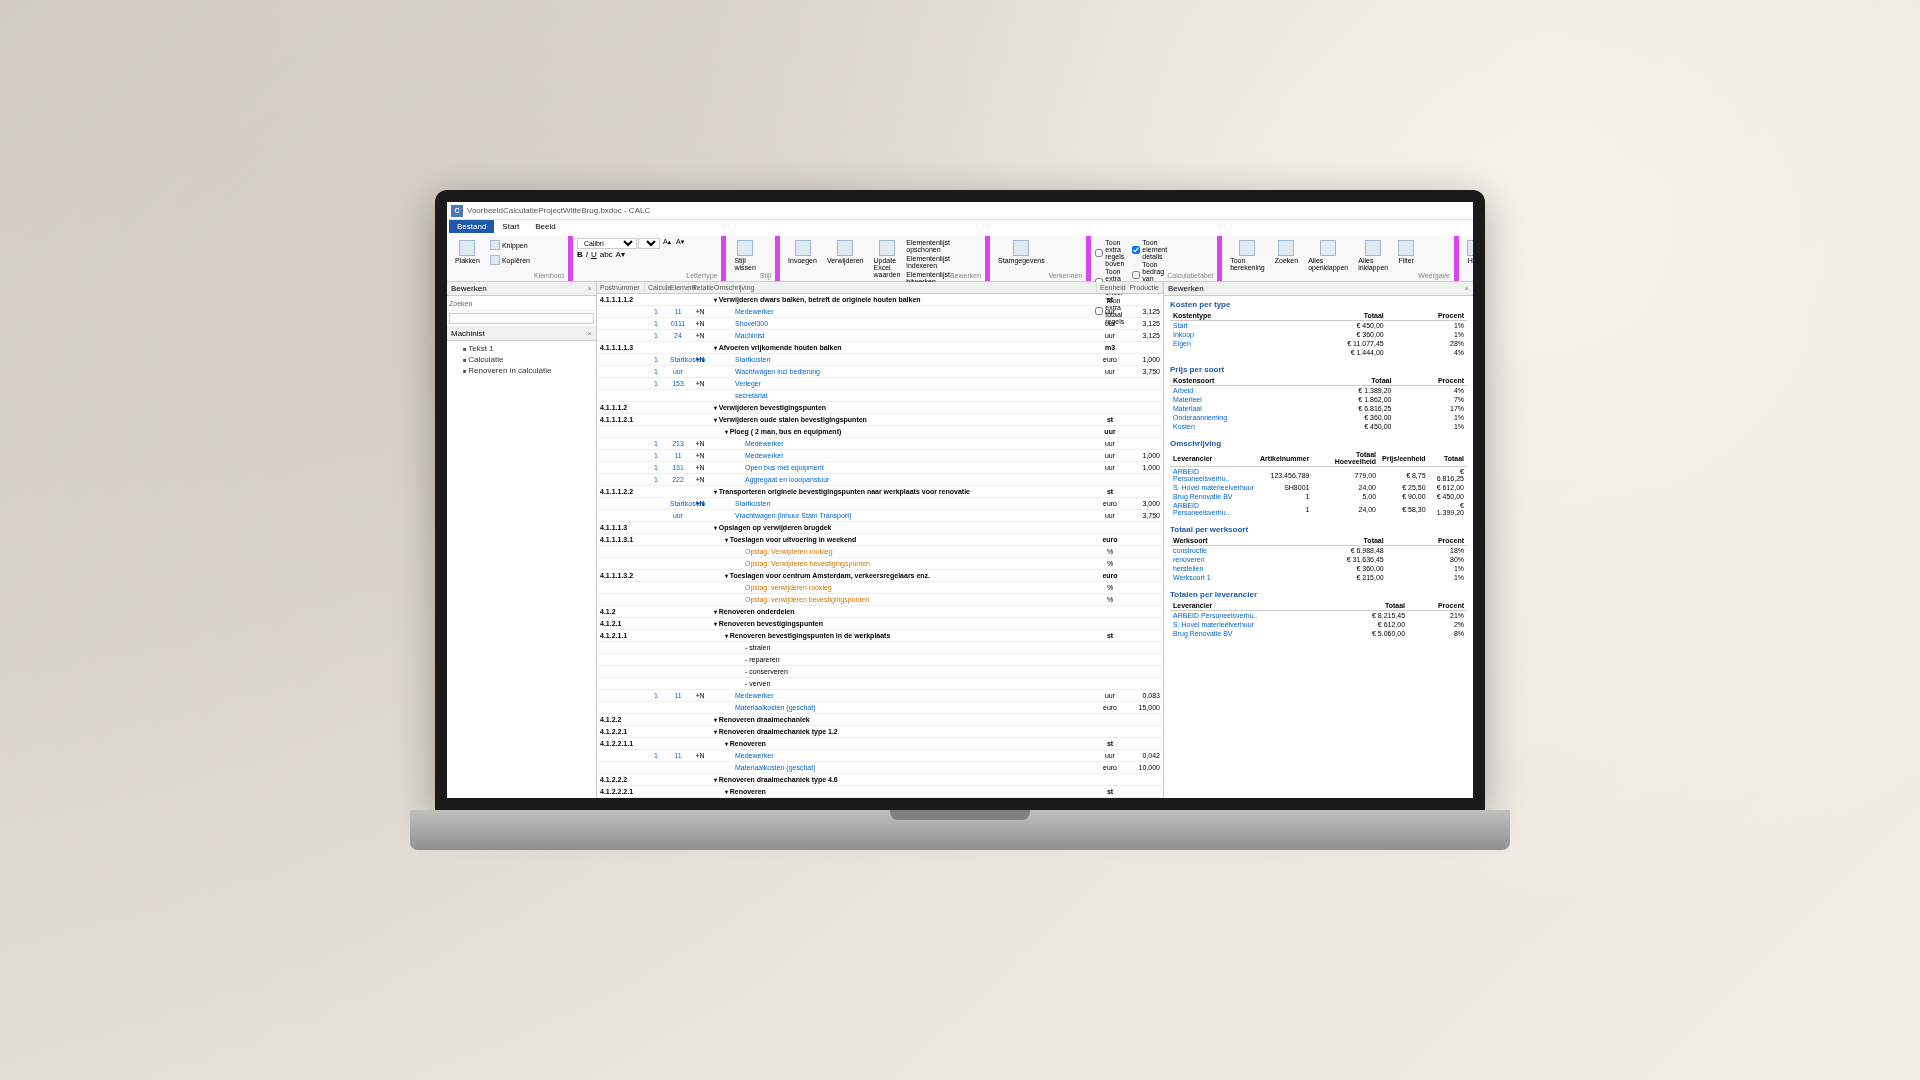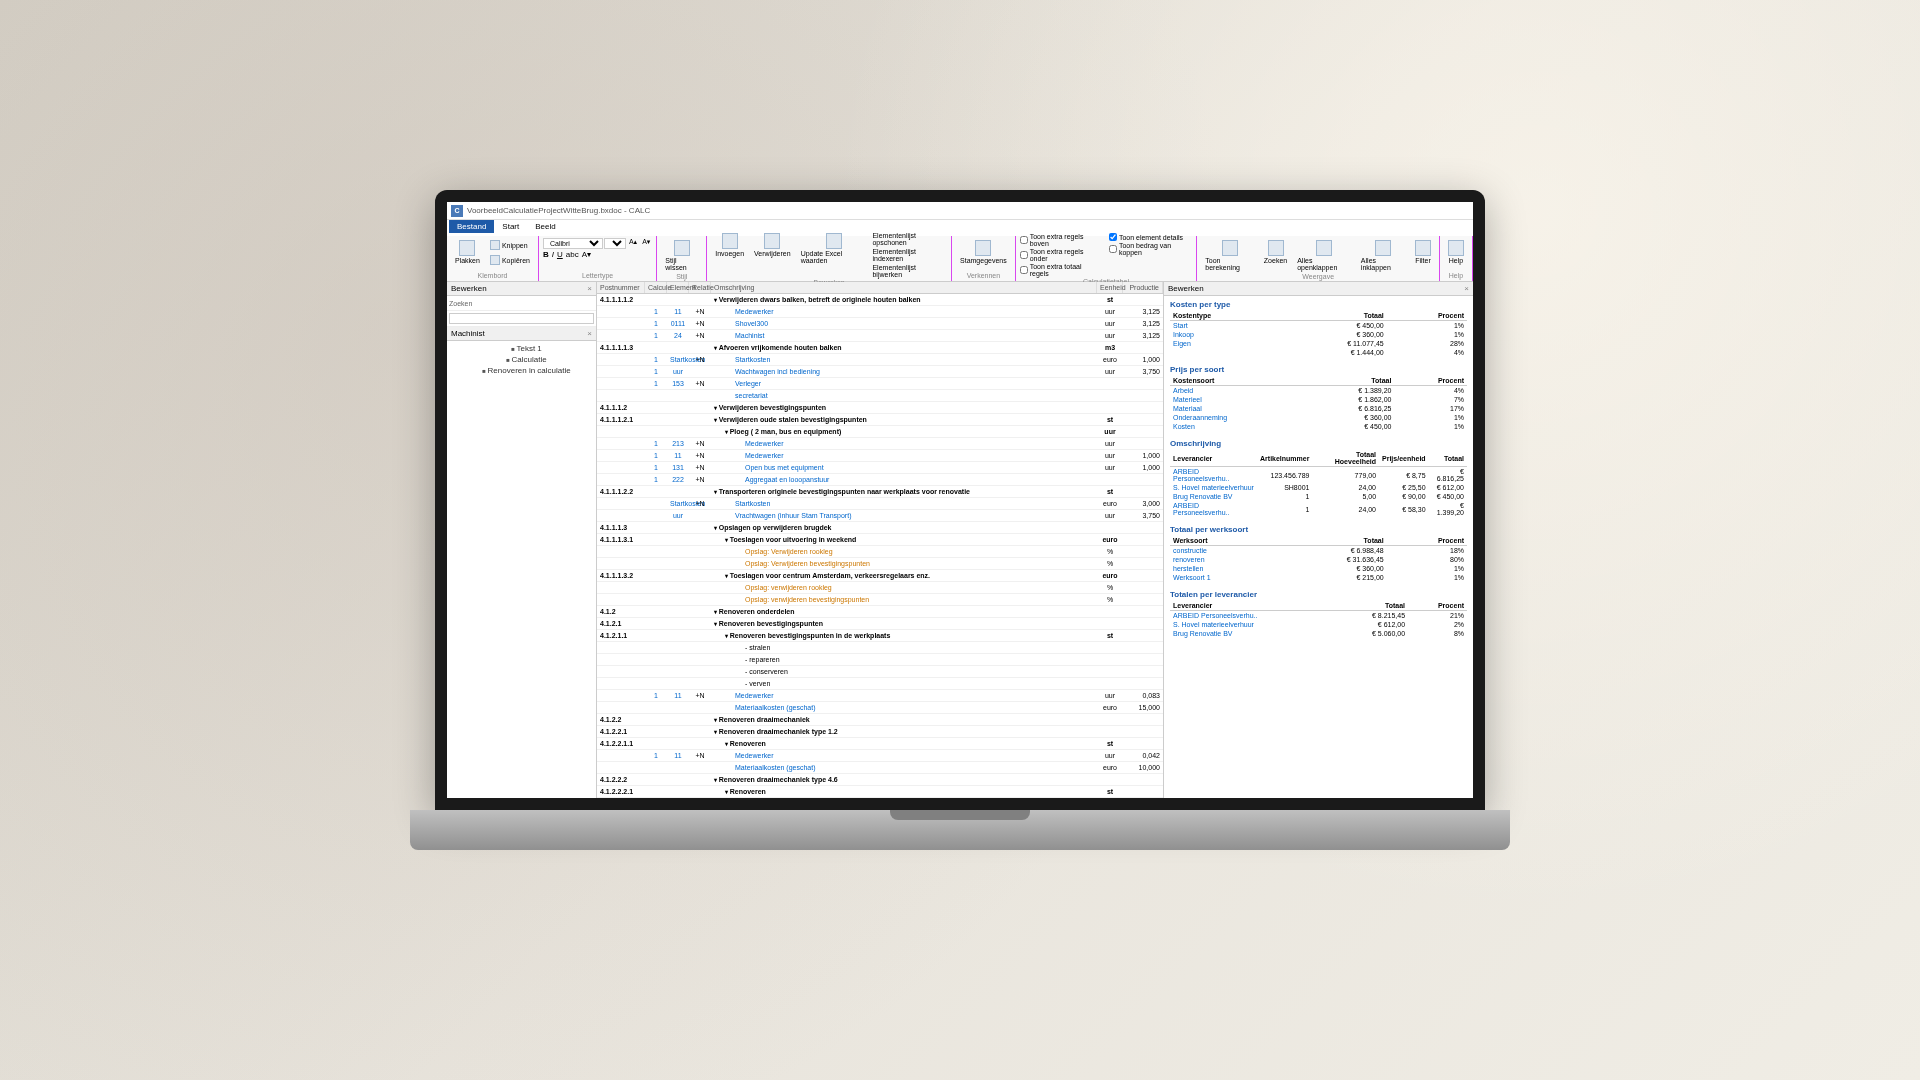--- a/index.html
+++ b/index.html
@@ -10,37 +10,37 @@
 .screen-bezel { width: 1050px; height: 620px; background: #1a1a1a; border-radius: 12px 12px 0 0; padding: 12px; margin: 0 auto; box-shadow: 0 10px 40px rgba(0,0,0,0.3); }
 .screen { width: 100%; height: 100%; background: #fff; overflow: hidden; display: flex; flex-direction: column; }
 .laptop-base { width: 1100px; height: 40px; background: linear-gradient(180deg, #c0c0c0 0%, #909090 100%); border-radius: 0 0 8px 8px; position: relative; }
 .laptop-base::before { content: ''; position: absolute; top: 0; left: 50%; transform: translateX(-50%); width: 140px; height: 10px; background: #808080; border-radius: 0 0 8px 8px; }
 .titlebar { height: 18px; background: #fff; display: flex; align-items: center; padding: 0 4px; border-bottom: 1px solid #ddd; font-size: 8px; color: #555; }
 .titlebar .icon { width: 12px; height: 12px; background: #4a7ab8; margin-right: 4px; color: #fff; display: flex; align-items: center; justify-content: center; font-weight: bold; font-size: 7px; }
 .menubar { height: 16px; background: #fff; display: flex; align-items: flex-start; padding: 0 2px; font-size: 8px; }
 .menubar .tab { padding: 2px 8px; cursor: pointer; }
 .menubar .tab.active { background: #1e5aa8; color: #fff; }
 .ribbon { height: 46px; background: #f8f8f8; border-bottom: 1px solid #ccc; display: flex; font-size: 7px; }
-.ribbon-group { border-right: 1px solid #d946ef; padding: 2px 4px; display: flex; flex-direction: column; justify-content: center; }
+.ribbon-group { border-right: 5px solid #d946ef; padding: 2px 4px; display: flex; justify-content: center; }
 .ribbon-group-label { text-align: center; color: #888; font-size: 7px; margin-top: auto; }
 .ribbon-btns { display: flex; gap: 2px; align-items: flex-start; }
 .ribbon-btn { display: flex; flex-direction: column; align-items: center; padding: 2px 4px; cursor: pointer; }
 .ribbon-btn .ico { width: 16px; height: 16px; background: #e0e8f0; border: 1px solid #a0b8d0; margin-bottom: 1px; }
 .ribbon-btn.small .ico { width: 10px; height: 10px; }
 .ribbon-check { display: flex; align-items: center; gap: 2px; font-size: 7px; margin: 1px 0; }
 .ribbon-check input { width: 8px; height: 8px; }
 .font-select { font-size: 7px; padding: 0 2px; border: 1px solid #ccc; background: #fff; }
 .main { flex: 1; display: flex; overflow: hidden; }
 .left-panel { width: 150px; border-right: 1px solid #ccc; display: flex; flex-direction: column; }
 .panel-header { background: #f0f0f0; padding: 2px 4px; font-size: 8px; border-bottom: 1px solid #ccc; display: flex; justify-content: space-between; }
 .panel-header .close { cursor: pointer; color: #888; }
 .search-row { padding: 2px; border-bottom: 1px solid #eee; }
 .search-row input { width: 100%; font-size: 7px; padding: 1px 2px; border: 1px solid #ccc; }
 .nav-section { padding: 2px 4px; font-size: 8px; }
-.nav-item { padding: 1px 2px 1px 12px; cursor: pointer; color: #333; text-align: center; }
+.nav-item { padding: 1px 2px 1px 12px; cursor: pointer; color: #333; }
 .nav-item::before { content: '■ '; color: #555; font-size: 6px; }
 .center-panel { flex: 1; display: flex; flex-direction: column; overflow: hidden; }
 .grid-header { display: flex; background: #f0f0f0; border-bottom: 1px solid #ccc; font-size: 7px; color: #555; }
 .grid-header > div { padding: 2px 3px; border-right: 1px solid #ddd; }
 .col-post { width: 48px; }
 .col-calc { width: 22px; text-align: center; }
 .col-code { width: 22px; text-align: center; }
 .col-rel { width: 22px; text-align: center; }
 .col-desc { flex: 1; }
 .col-unit { width: 26px; text-align: center; }

